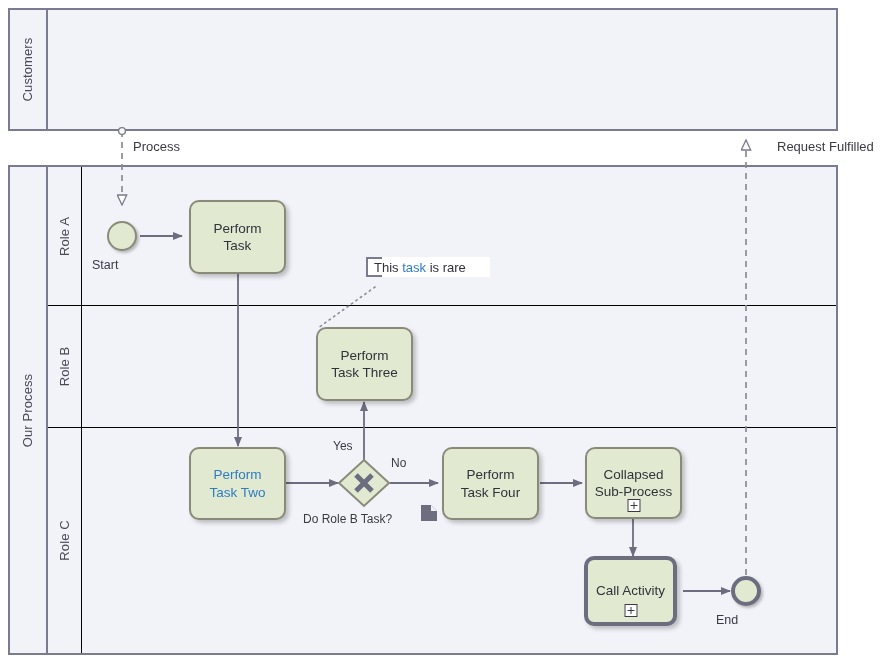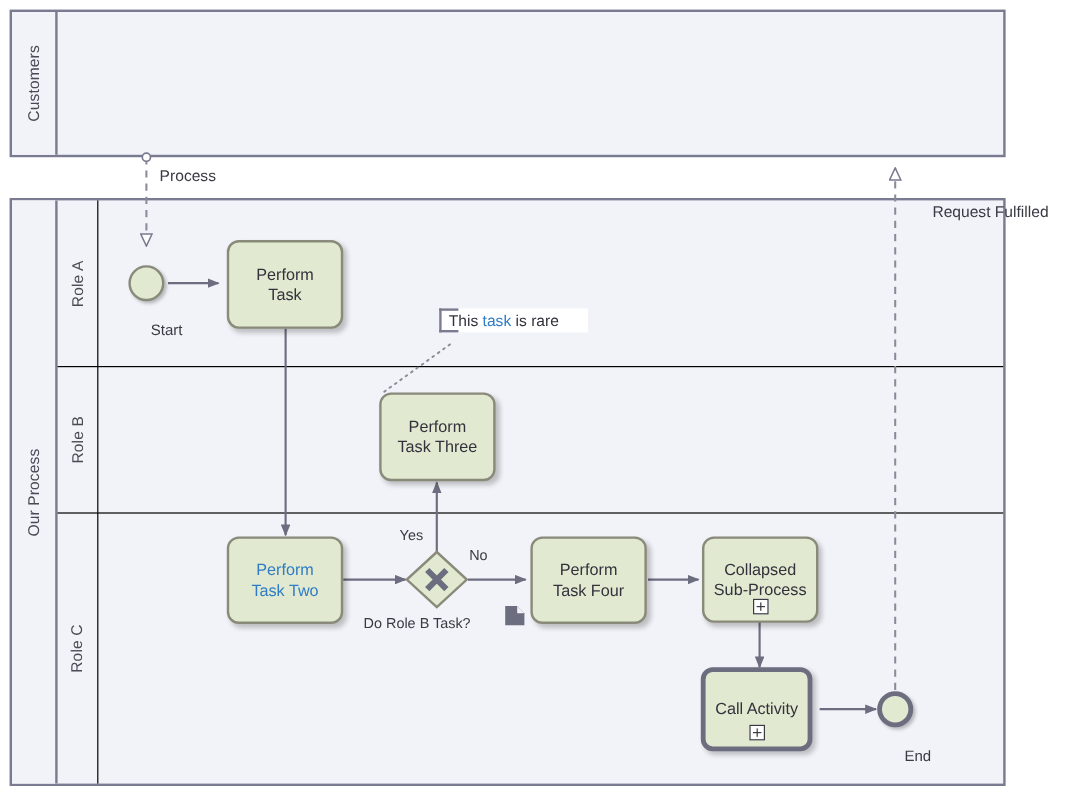--- a/index.html
+++ b/index.html
@@ -126,22 +126,21 @@
     position: absolute;
     font-size: 12px;
     color: #3a3a44;
     white-space: nowrap;
   }
   .node-label {
     position: absolute;
     font-size: 12.5px;
     color: #3a3a44;
     white-space: nowrap;
-    text-align: right;
-    margin-top: 10px;
+    text-align: left;
   }
   .flow-label {
     position: absolute;
     font-size: 13px;
     color: #3a3a44;
     white-space: nowrap;
   }
 
   
   .annotation {
@@ -308,21 +307,21 @@
     <span class="marker-plus"></span>
   </div>
 
   <div class="task thick" style="left:584px; top:556px; width:93px; height:70px;">
     <span class="tl">Call Activity</span>
     <span class="marker-plus"></span>
   </div>
 
   <div class="flow-label" style="left:133px; top:139px;">Process</div>
 
-  <div class="flow-label" style="left:777px; top:139px;margin-top:30px;">Request Fulfilled</div>
+  <div class="flow-label" style="left:777px; top:139px;">Request Fulfilled</div>
 
   <div class="edge-label" style="left:333px; top:439px;">Yes</div>
 
   <div class="edge-label" style="left:391px; top:456px;text-align:center;">No</div>
 
   <div class="edge-label" style="left:303px; top:512px;">Do Role B Task?</div>
 
   <div class="annotation" style="left:366px; top:257px; width:124px; height:20px;">
     <span class="bracket"></span>
     <span class="txt">

